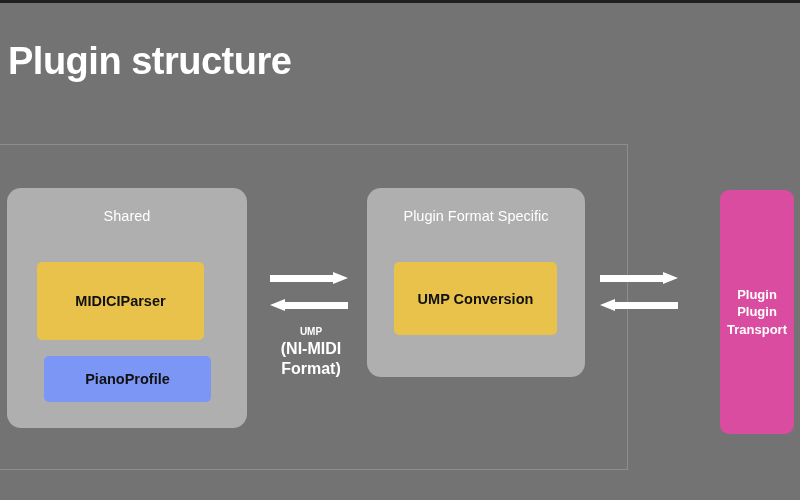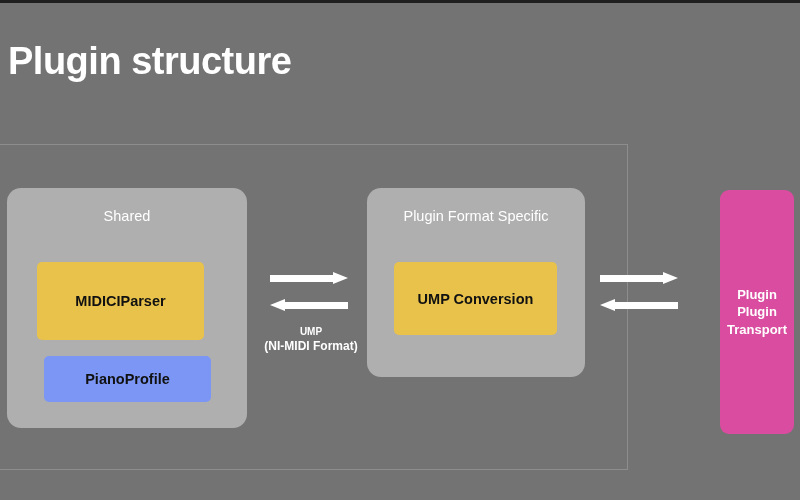--- a/index.html
+++ b/index.html
@@ -167,21 +167,21 @@
     position: absolute;
     left: 250px;
     top: 326px;
     width: 122px;
     text-align: center;
     color: #ffffff;
     font-weight: bold;
     line-height: 1.25;
   }
   .ump-caption .l1 { font-size: 10px; }
-  .ump-caption .l2 { font-size: 12px; }
+  .ump-caption .l2 { font-size: 16px; }
 </style>
 </head>
 <body>
 
 <div id="slide">
 
   <div class="top-strip"></div>
 
   <div class="slide-title">Plugin structure</div>
 

